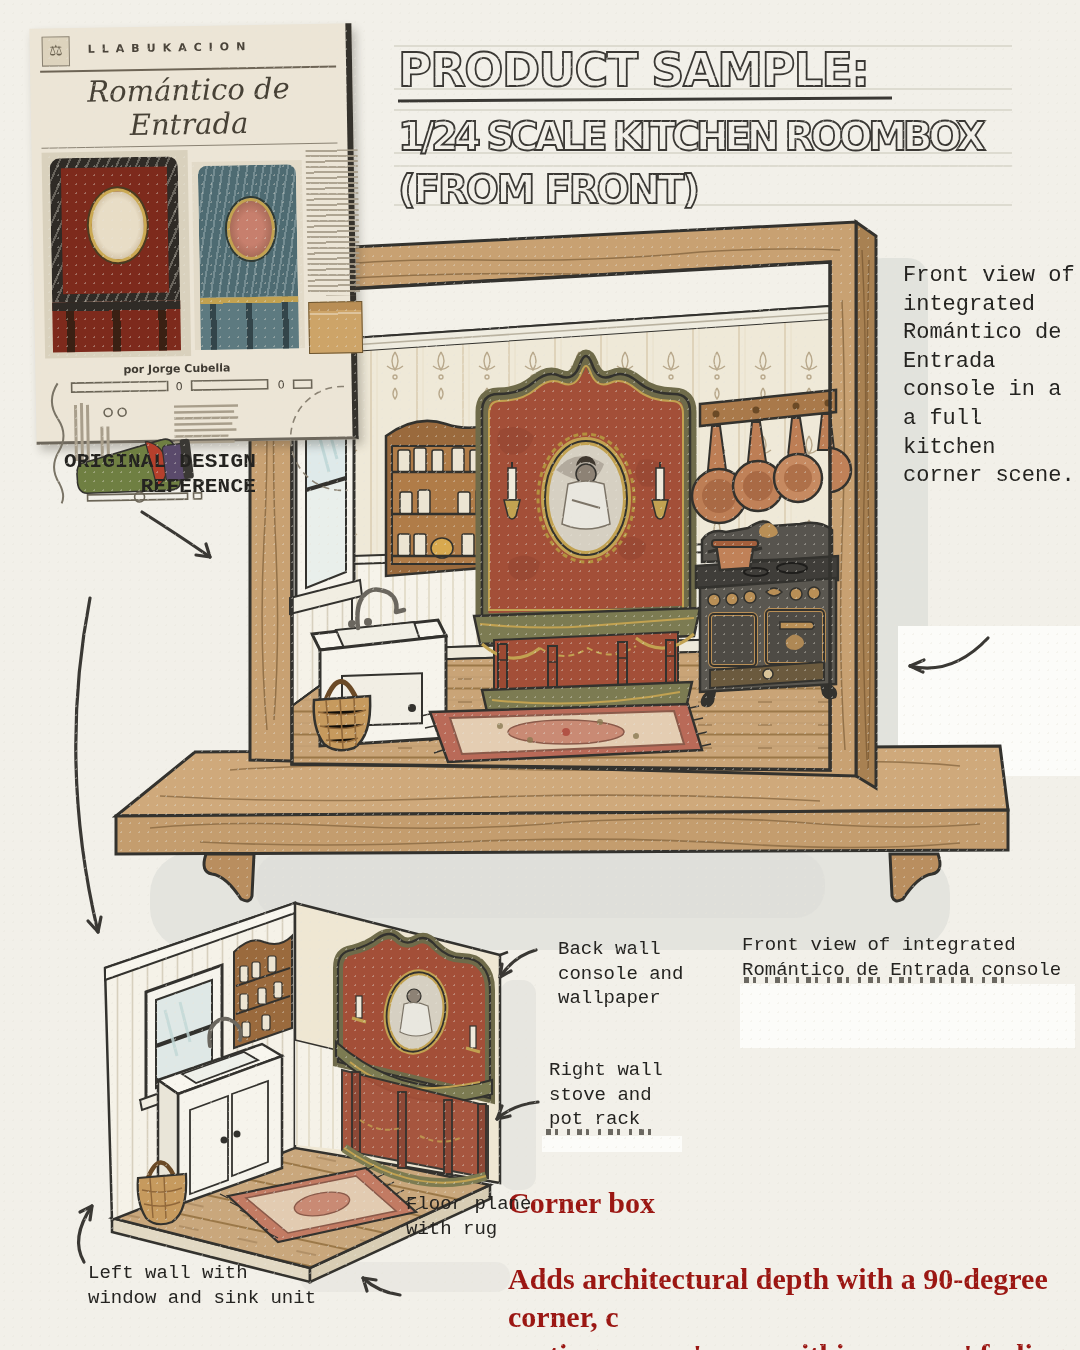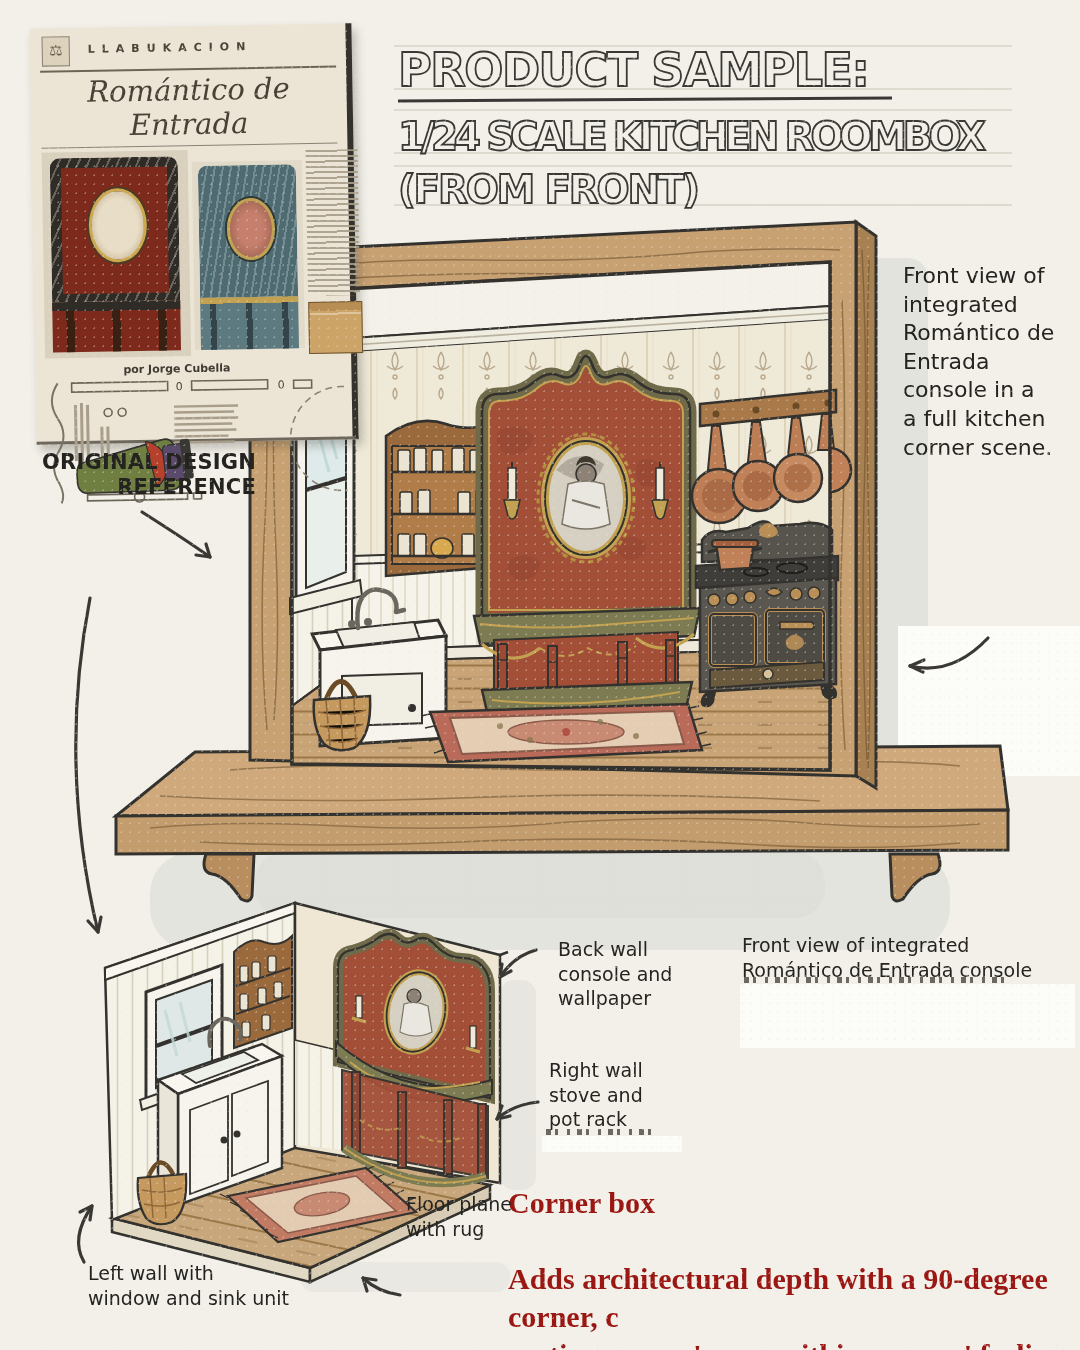--- a/index.html
+++ b/index.html
@@ -1,21 +1,21 @@
 <!DOCTYPE html>
 <html><head>
 <meta charset="utf-8">
 <style>
   html,body{margin:0;padding:0;background:#e8e6df;}
   .canvas{position:relative;width:1080px;height:1350px;background:#f2f0e9;overflow:hidden;
           font-family:"DejaVu Sans",sans-serif;color:#252421;}
   .texture{position:absolute;inset:0;background-image:radial-gradient(#e7e4da 1px,transparent 1px);
            background-size:9px 9px;opacity:.35;pointer-events:none;}
   .abs{position:absolute;}
-  .note{position:absolute;color:#242320;white-space:pre-line;font-weight:500;}
+  .note{position:absolute;color:#242320;white-space:pre-line;font-weight:500;font-family:Liberation Mono, monospace;}
   .ref-label{font-weight:bold;font-size:21px;line-height:1.18;text-align:right;letter-spacing:.2px;}
   .side-note{font-size:22px;line-height:1.3;}
   .callout{font-size:19px;line-height:1.3;}
   .red-caption{position:absolute;font-family:"Liberation Serif",serif;font-weight:bold;
                color:#9b1713;font-size:30px;line-height:1.27;white-space:pre-line;}
   .white-patch{position:absolute;background:#fcfcf9;}
   .clip-strip{position:absolute;height:6px;overflow:hidden;opacity:.8;
      background:repeating-linear-gradient(90deg,#49463f 0 5px,transparent 5px 9px,#49463f 9px 12px,transparent 12px 21px,#49463f 21px 24px,transparent 24px 31px);}
   
   .magazine{position:absolute;left:33px;top:26px;width:322px;height:416px;background:#ece5d6;

